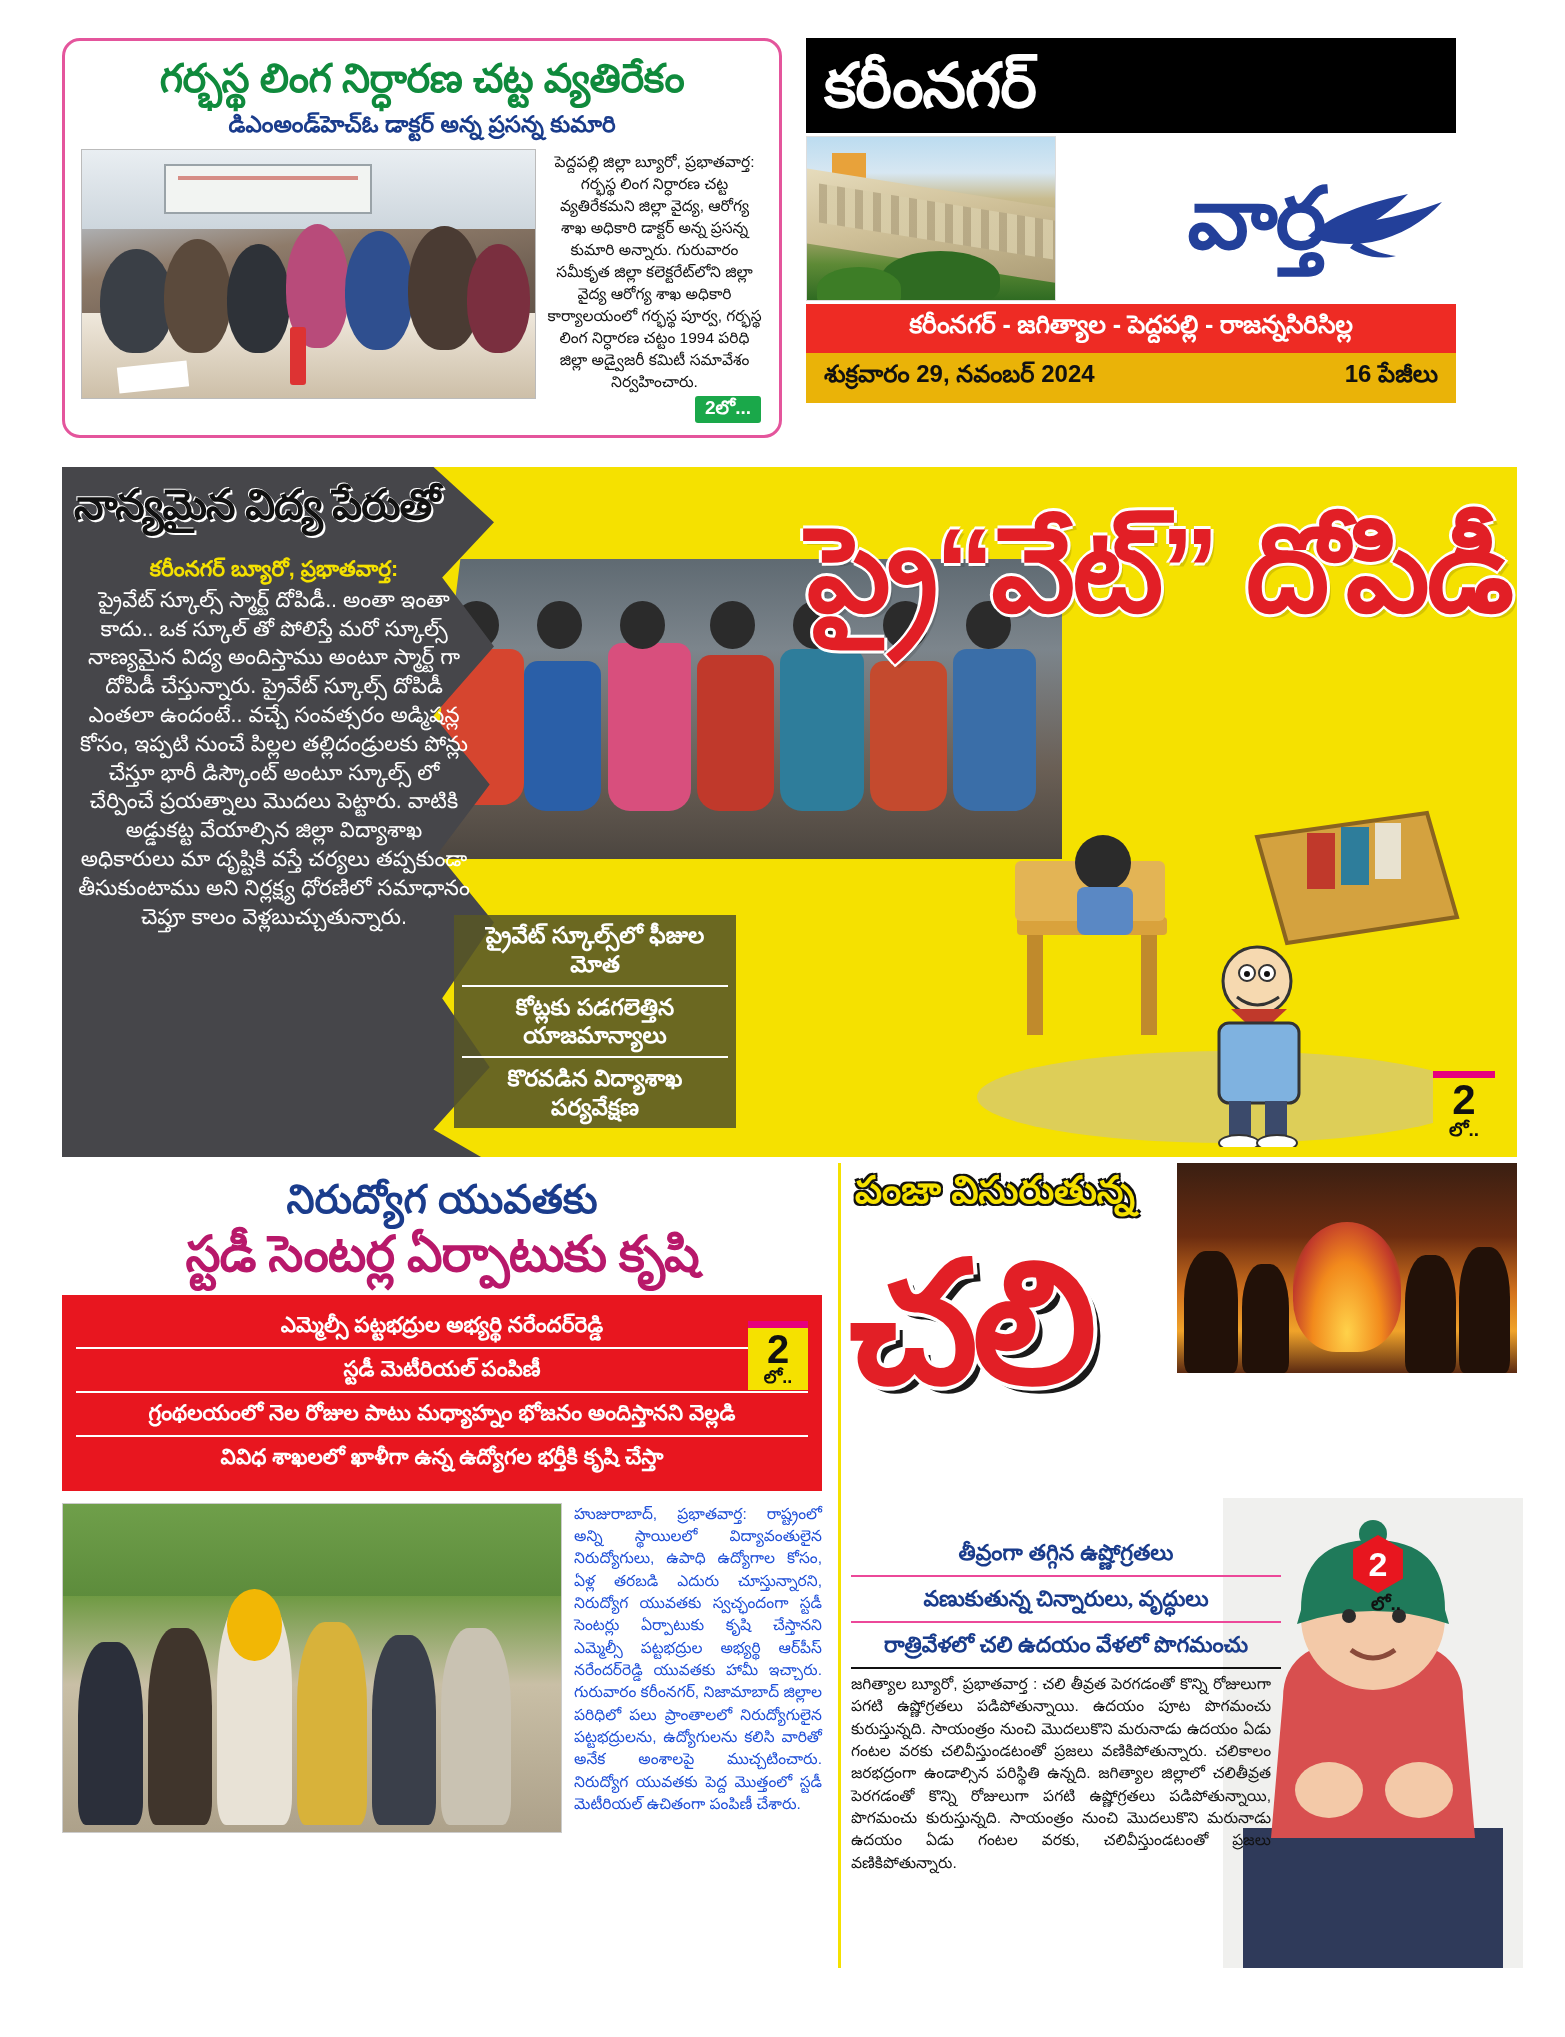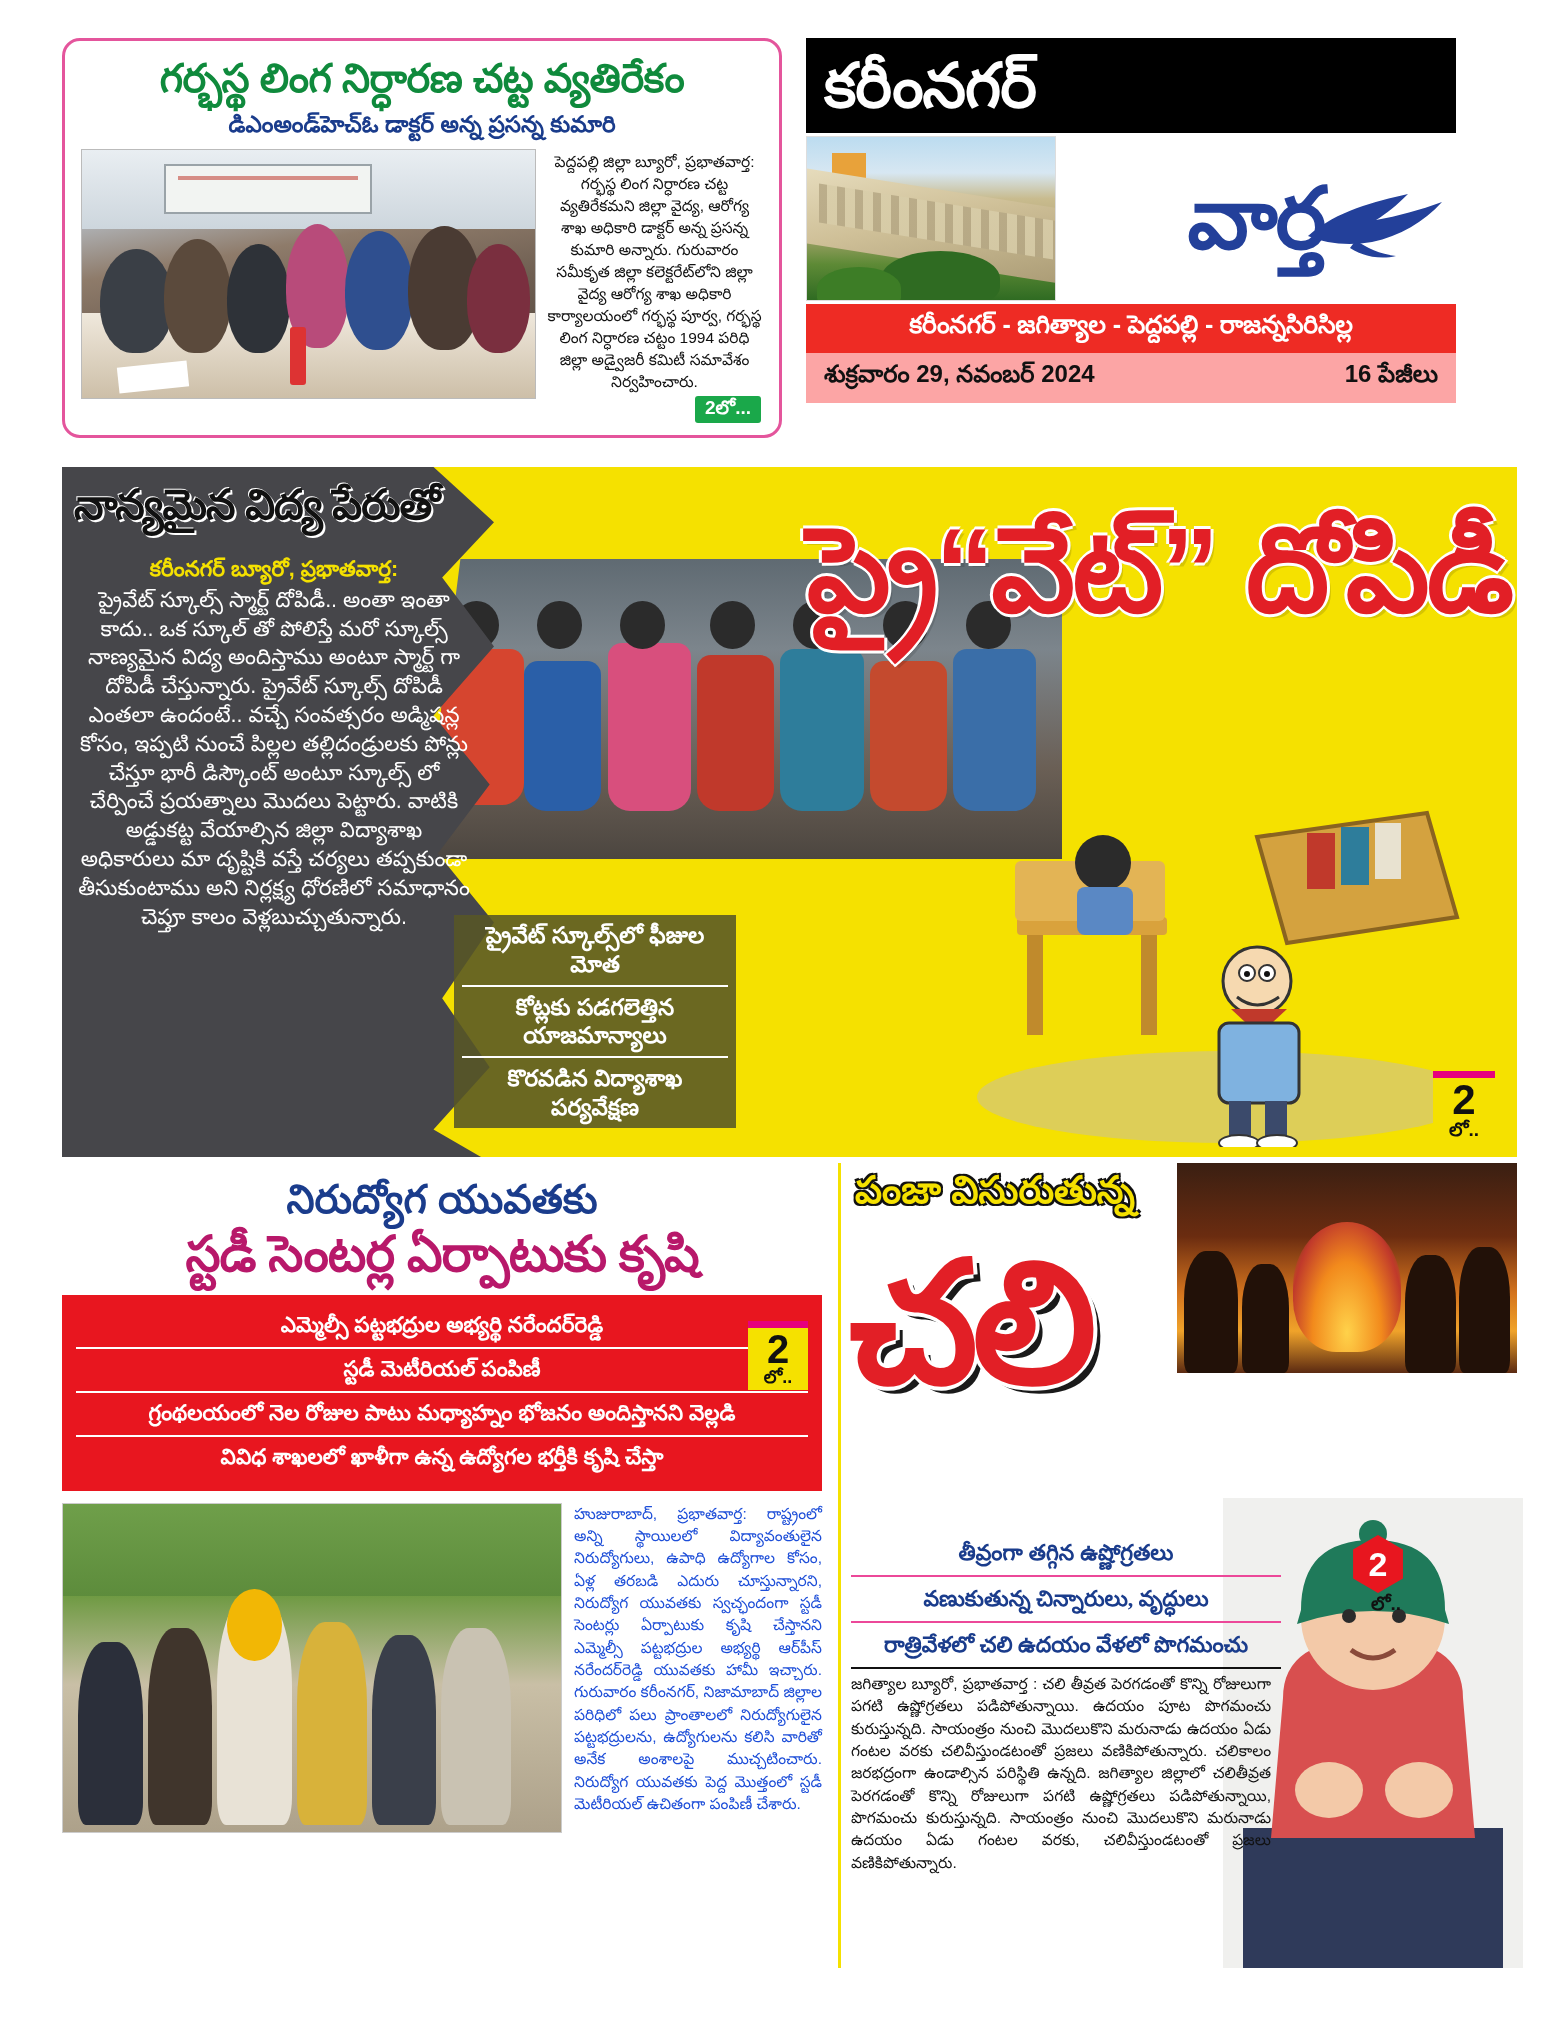--- a/index.html
+++ b/index.html
@@ -110,21 +110,21 @@
   }
   .mh-bird {
     position:absolute; right: 6px; top: 48px; width: 150px; height: 82px;
   }
   .mh-cities {
     background:#ee2b24; color:#fff; font-size: 25px; font-weight:bold;
     text-align:center; padding: 6px 0 8px 0; margin-top: 3px; white-space:nowrap;
     letter-spacing:-0.2px;
   }
   .mh-dateline {
-    background:#fca5a5; color:#111; font-weight:bold; font-size: 24px;
+    background:#eab308; color:#111; font-weight:bold; font-size: 24px;
     display:flex; justify-content:space-between; align-items:center;
     padding: 7px 18px 9px 18px;
   }
 
   
   .main-story {
     position: relative;
     margin: 2px 48px 0 62px;
     height: 690px;
     background: #f5e100;

